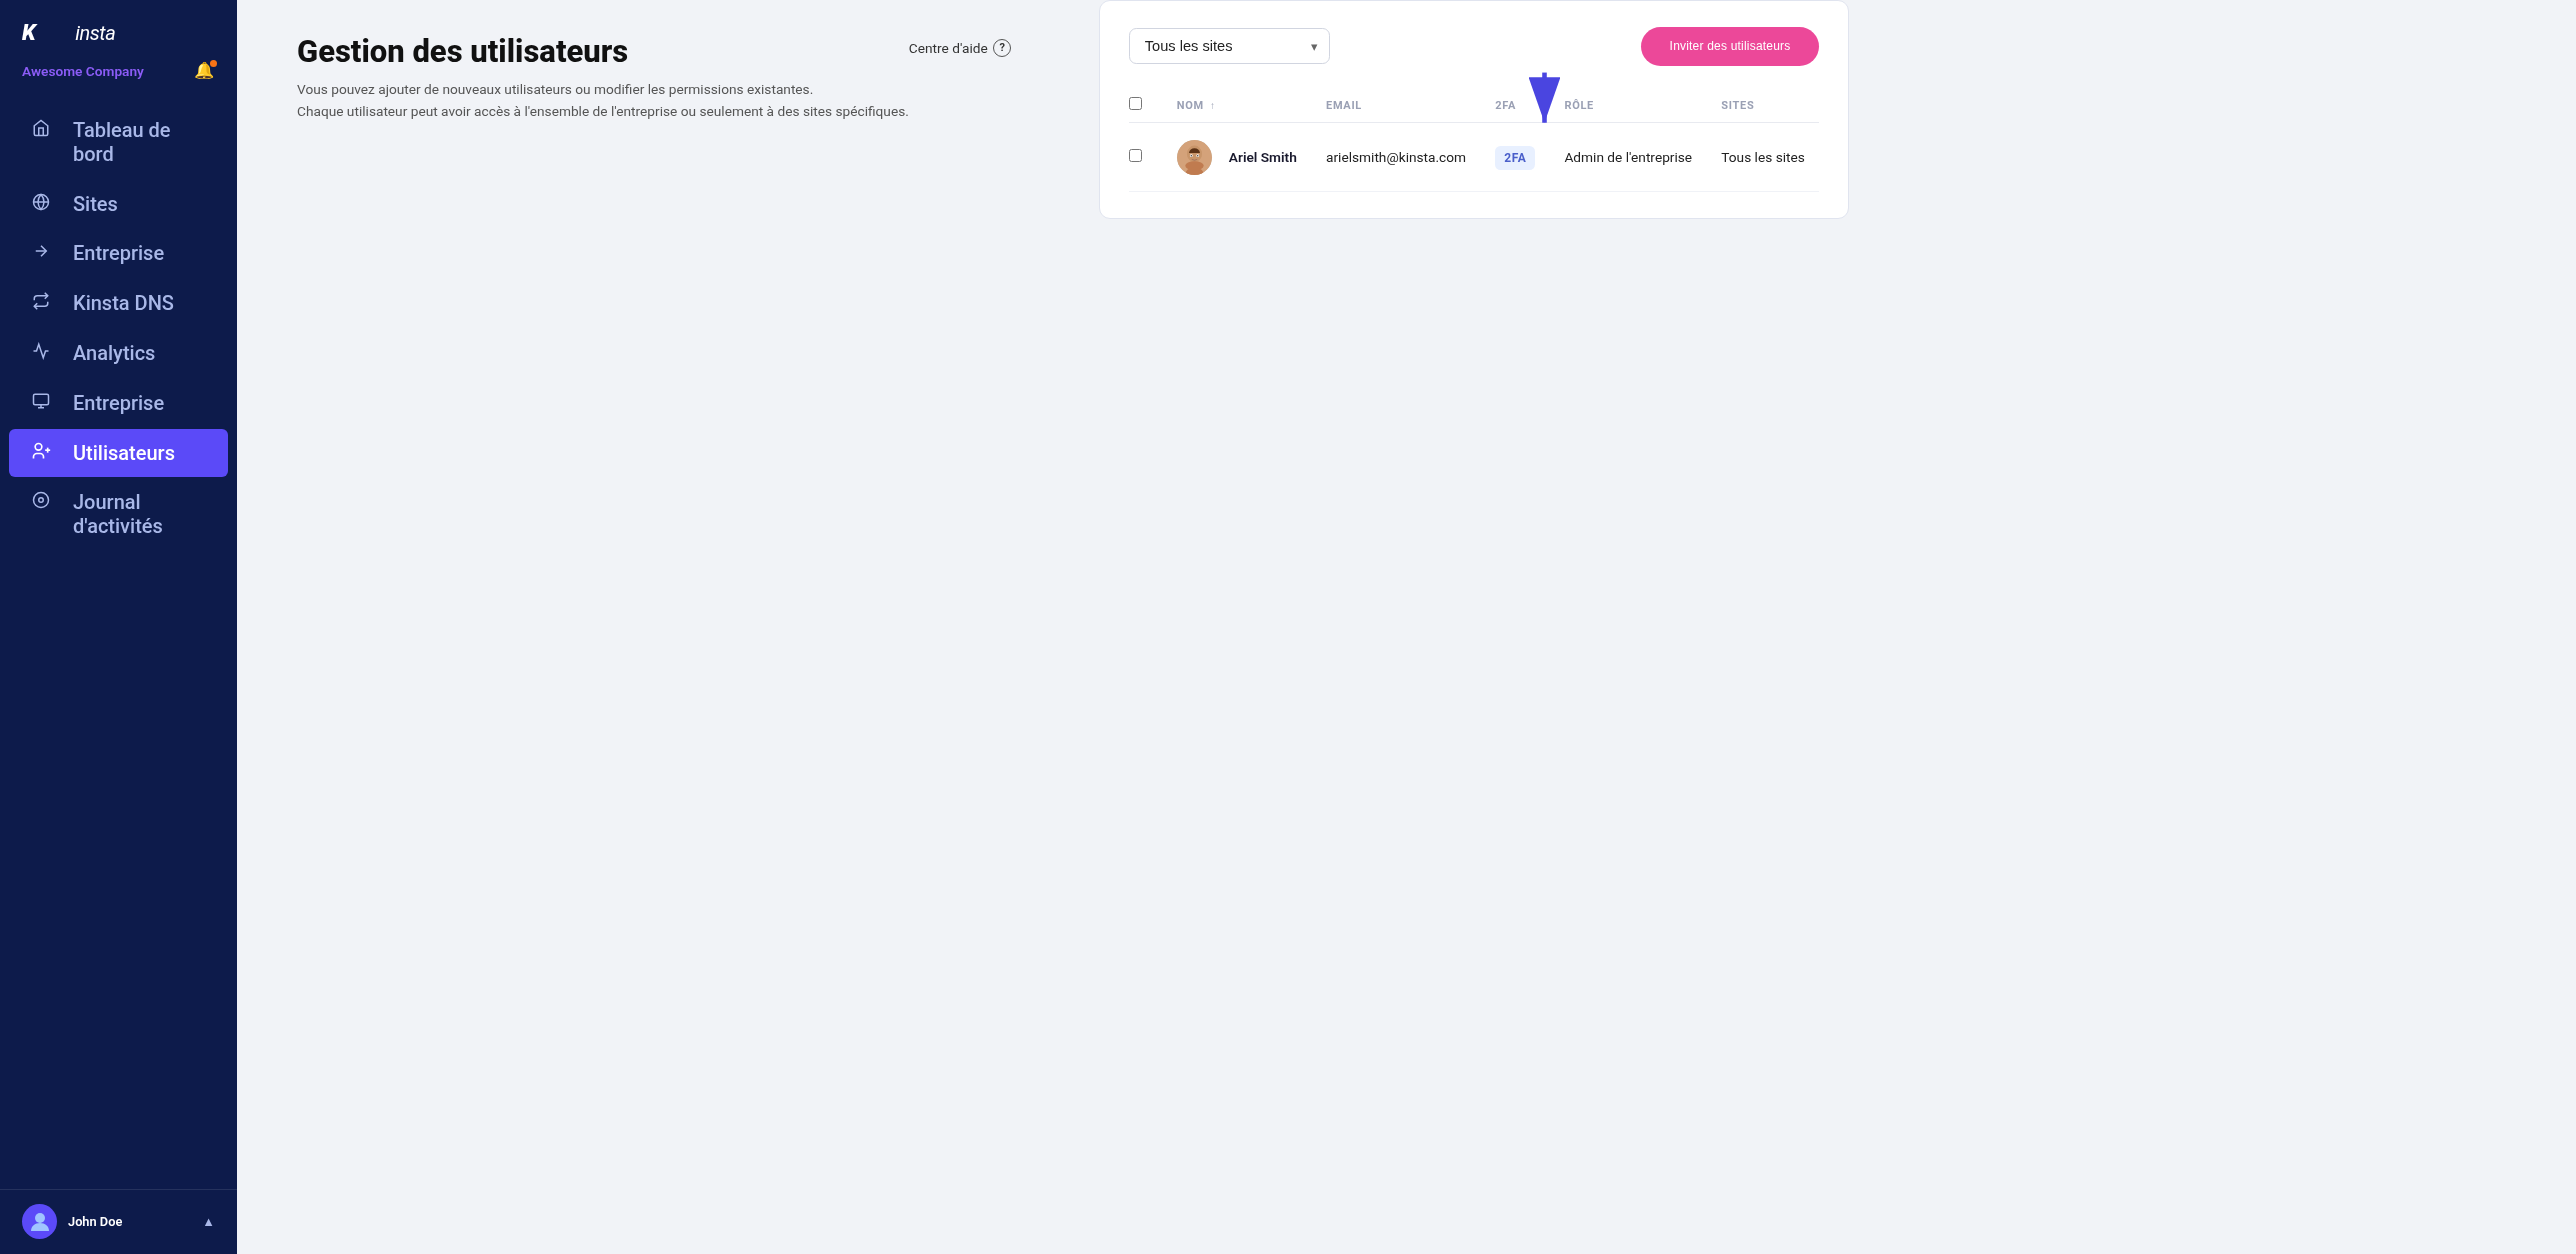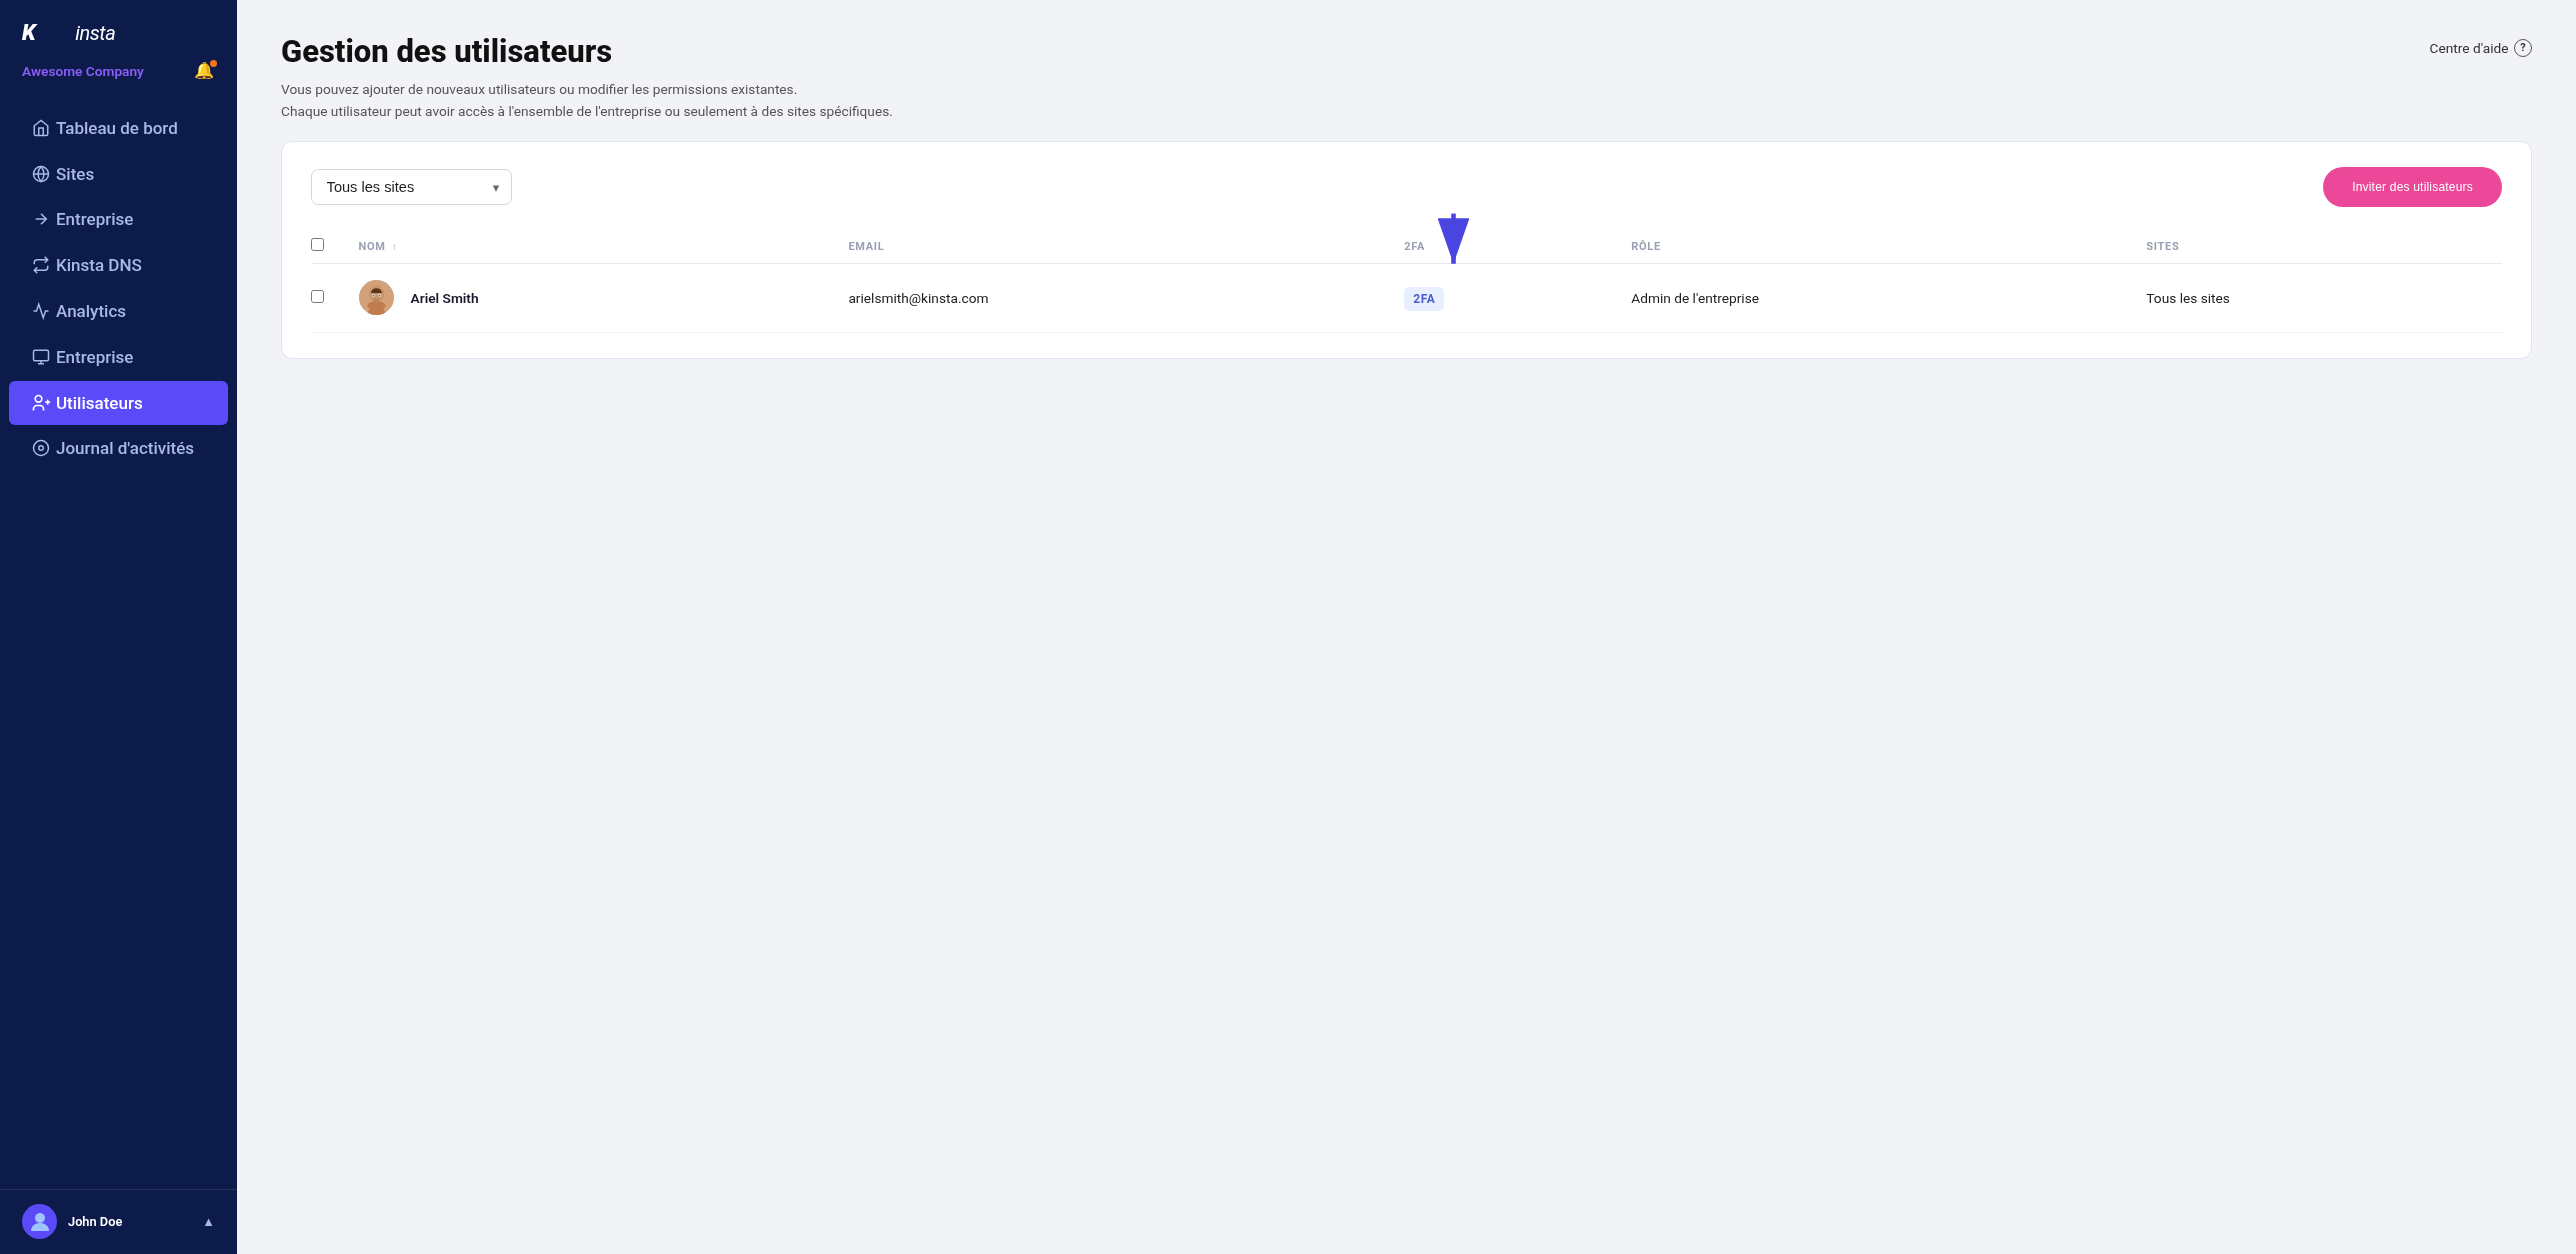--- a/index.html
+++ b/index.html
@@ -43,28 +43,28 @@
       background: #f97316;
       border-radius: 50%;
     }
     .nav-list {
       list-style: none;
       flex: 1;
       padding: 7.3px 0;
     }
     .nav-item {
       display: flex;
-      align-items: flex-end;
-      gap: 5px;
+      align-items: flex-start;
+      gap: 22px;
       padding: 12px 22px;
       cursor: pointer;
       border-radius: 7.3px;
       margin: 1.8px 9px;
       color: #a9b8e8;
-      font-size: 17px;
+      font-size: 20px;
       font-weight: 500;
       transition: background 0.15s;
     }
     .nav-item.active { background: #5b4af8; color: #fff; border-radius: 6px; }
     .nav-icon {
       width: 20px;
       height: 20px;
       display: flex;
       align-items: center;
       justify-content: center;
@@ -94,23 +94,23 @@
       font-weight: 600;
       color: #fff;
       flex: 1;
     }
     .chevron-up { color: #a9b8e8; font-size: 12.8px; }
 
     
     .main {
       flex: 1;
       display: flex;
-      flex-direction: column;
       background: #f1f3f7;
       overflow-y: auto;
+      padding-left: 16px;
     }
     .main-header {
       display: flex;
       align-items: flex-start;
       justify-content: space-between;
       padding: 33px 44px 18px;
       background: #f1f3f7;
     }
     .page-title {
       font-size: 31px;

